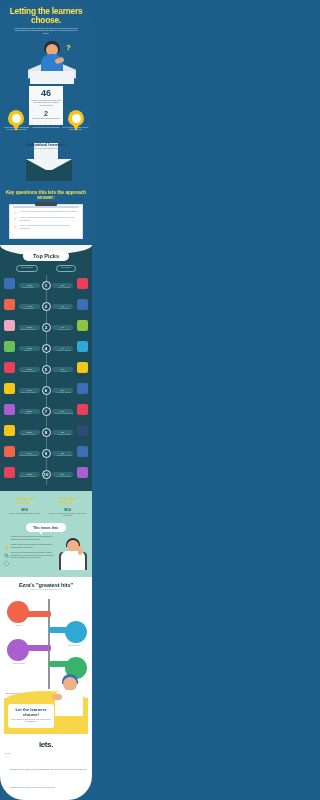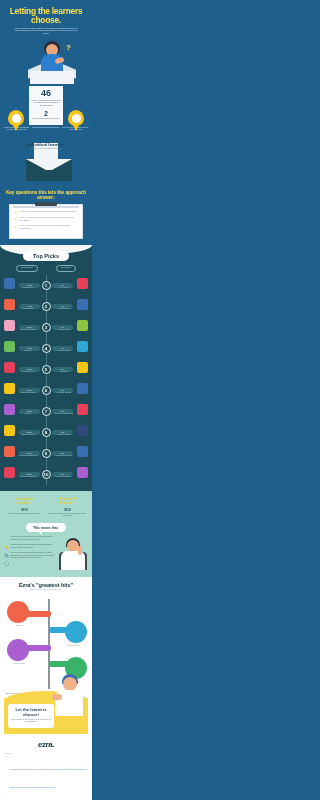--- a/index.html
+++ b/index.html
@@ -2,21 +2,21 @@
 <html><head>
 <meta charset="utf-8">
 <style>
   * { margin:0; padding:0; box-sizing:border-box; }
   html,body { width:92px; height:800px; overflow:hidden; }
   body {
     font-family:"Liberation Sans", sans-serif;
     background:#1d5f8a;
     -webkit-font-smoothing:none;
   }
-  .page { width:92px; height:800px; position:relative; overflow:hidden; }
+  .page { width:92px; height:800px; position:relative; overflow:hidden;border-radius:24px; }
 
   
   .sec { position:relative; width:100%; }
   .tiny { font-size:1.6px; line-height:2.4px; letter-spacing:.01px; }
   .blur { color:rgba(255,255,255,.72); }
 
   
   .hero { background:#1f5f8c; padding:7px 6px 2px; }
   .hero h1 {
     color:#ffe14d; font-size:8.4px; line-height:9px; font-weight:bold;
@@ -486,21 +486,21 @@
       <div class="man2">
         <div class="m2Hair"></div>
           <div class="m2Face"></div>
           <div class="m2Body"></div>
           <div class="m2Arm"></div>
       </div>
     </div>
   </section>
 
   <footer class="ft">
-    <div class="logo">ezra.</div>
+    <div class="logo">lets.</div>
     <div class="srcTitle">Sources:</div>
     <div id="srcList">
         <div class="srcItem">
           <span class="srcN">1.</span>
           <span class="srcB"><span class="srcT">"The Coaches' Coach: Global Report on Learning Coaching", Ezra, 2019.</span><span class="srcU">https://helloezra.com/global-coaching-report/coaching-development-delivery-choices-learning-research-for-2019</span></span>
         </div>
         <div class="srcItem">
           <span class="srcN">2.</span>
           <span class="srcB"></span>
         </div>

